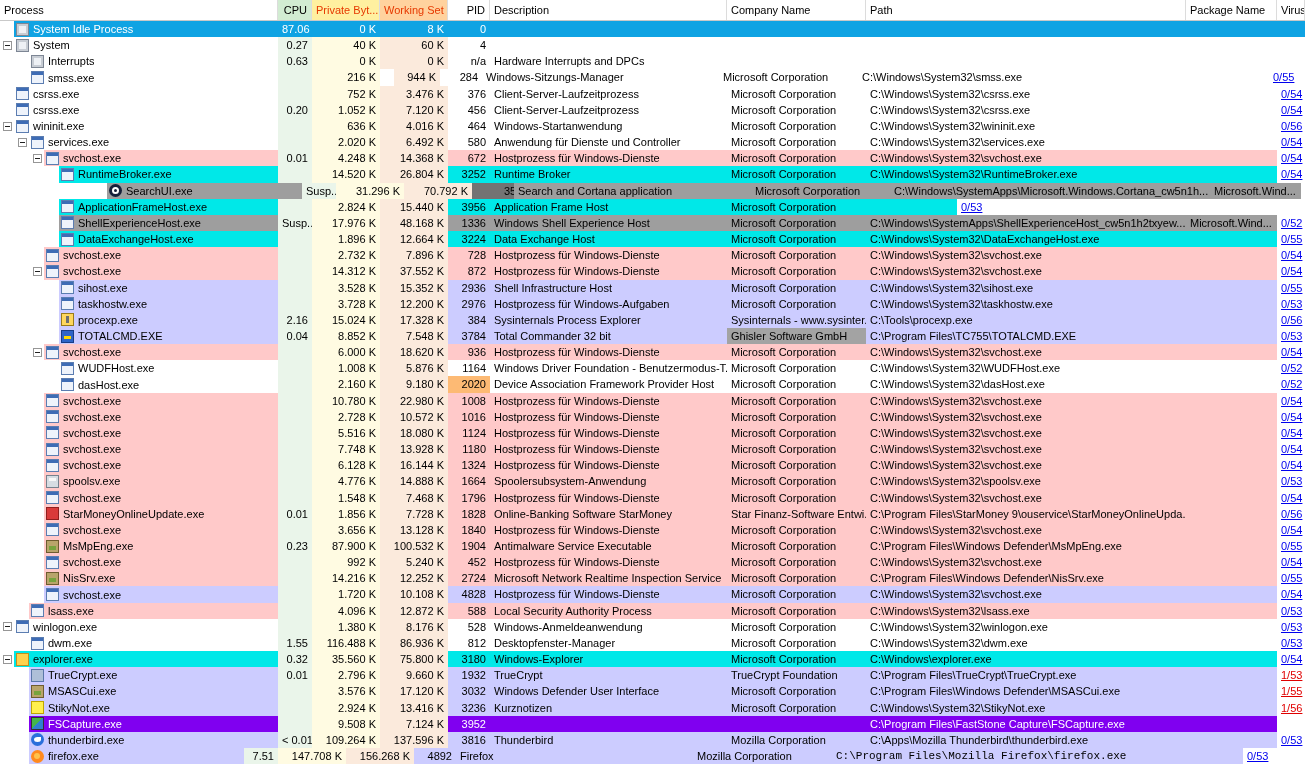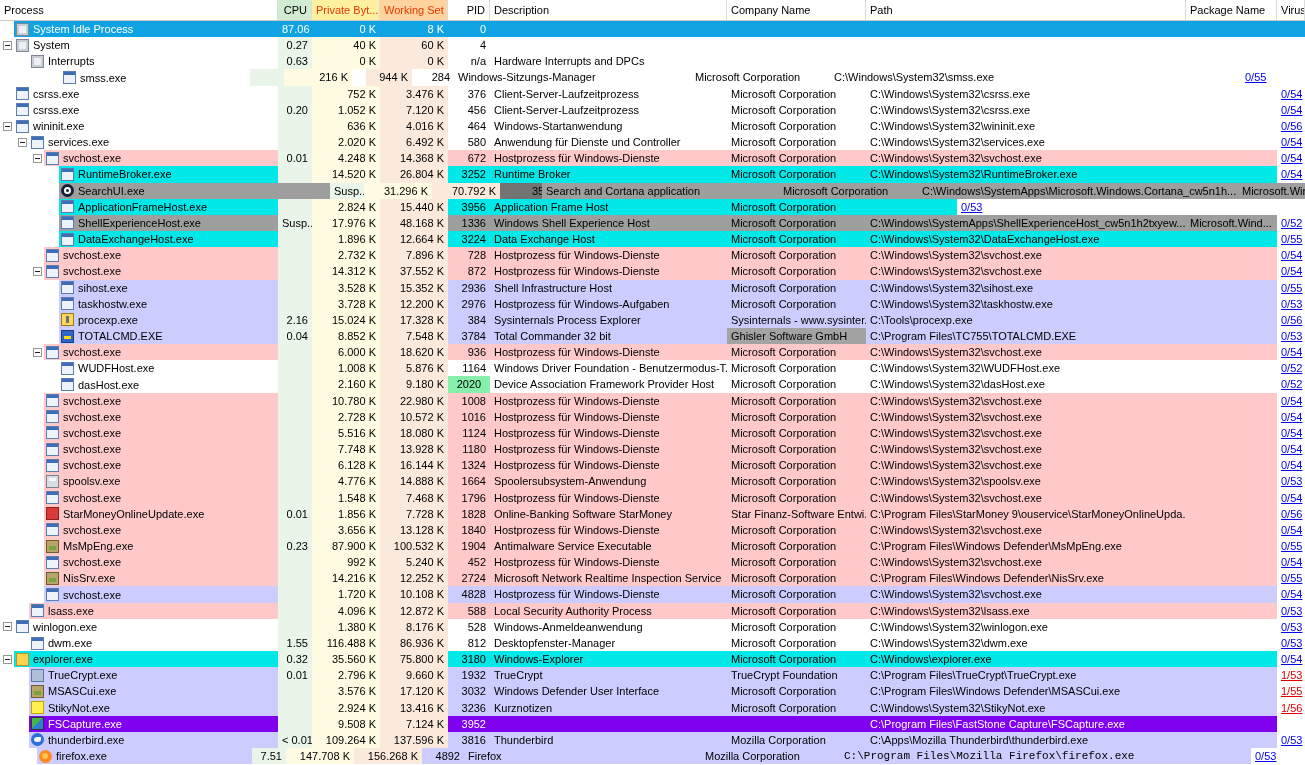--- a/index.html
+++ b/index.html
@@ -121,21 +121,21 @@
         <div class="cell num" style="width: 68px; background: rgb(255, 251, 226); color: rgb(0, 0, 0);">0 K</div>
         <div class="cell num" style="width: 68px; background: rgb(251, 234, 220); color: rgb(0, 0, 0);">0 K</div>
         <div class="cell num" style="width: 42px; background: rgb(255, 255, 255); color: rgb(0, 0, 0);">n/a</div>
         <div class="cell" style="width: 237px; background: rgb(255, 255, 255); color: rgb(0, 0, 0);">Hardware Interrupts and DPCs</div>
         <div class="cell" style="width: 139px; background: rgb(255, 255, 255); color: rgb(0, 0, 0);"></div>
         <div class="cell" style="width: 320px; background: rgb(255, 255, 255); color: rgb(0, 0, 0);"></div>
         <div class="cell" style="width: 91px; background: rgb(255, 255, 255); color: rgb(0, 0, 0);"></div>
         <div class="cell" style="width: 28px; background: rgb(255, 255, 255);"></div>
       </div>
       <div class="row">
-        <div class="cell pcell" style="width: 250px; padding-left: 32px;">
+        <div class="cell pcell" style="width: 278px;">
           <span class="indent" style="width: 29px;"></span>
           <span class="band" style="color: rgb(0, 0, 0);">
             <span class="icon icon-window"></span>
             <span class="pname">smss.exe</span>
           </span>
         </div>
         <div class="cell num" style="width: 34px; background: rgb(234, 245, 234); color: rgb(0, 0, 0);"></div>
         <div class="cell num" style="width: 68px; background: rgb(255, 251, 226); color: rgb(0, 0, 0);">216 K</div>
         <div class="cell num" style="width: 46px; background: rgb(251, 234, 220); color: rgb(0, 0, 0); margin-left: 14px;">944 K</div>
         <div class="cell num" style="width: 42px; background: rgb(255, 255, 255); color: rgb(0, 0, 0);">284</div>
@@ -253,21 +253,21 @@
         <div class="cell num" style="width: 68px; background: rgb(255, 251, 226); color: rgb(0, 0, 0);">14.520 K</div>
         <div class="cell num" style="width: 68px; background: rgb(251, 234, 220); color: rgb(0, 0, 0);">26.804 K</div>
         <div class="cell num" style="width: 42px; background: rgb(0, 232, 232); color: rgb(0, 0, 0);">3252</div>
         <div class="cell" style="width: 237px; background: rgb(0, 232, 232); color: rgb(0, 0, 0);">Runtime Broker</div>
         <div class="cell" style="width: 139px; background: rgb(0, 232, 232); color: rgb(0, 0, 0);">Microsoft Corporation</div>
         <div class="cell" style="width: 320px; background: rgb(0, 232, 232); color: rgb(0, 0, 0);">C:\Windows\System32\RuntimeBroker.exe</div>
         <div class="cell" style="width: 91px; background: rgb(0, 232, 232); color: rgb(0, 0, 0);"></div>
         <div class="cell" style="width: 28px; background: rgb(255, 255, 255);"><span class="vtlink">0/54</span></div>
       </div>
       <div class="row">
-        <div class="cell pcell" style="width: 330px;">
+        <div class="cell pcell" style="width: 302px; padding-left: 48px;">
           <span class="indent" style="width: 59px;"></span>
           <span class="band" style="background: rgb(158, 158, 158); color: rgb(0, 0, 0);">
             <span class="icon icon-search"></span>
             <span class="pname">SearchUI.exe</span>
           </span>
         </div>
         <div class="cell num" style="width: 34px; background: rgb(234, 245, 234); color: rgb(0, 0, 0);">Susp...</div>
         <div class="cell num" style="width: 68px; background: rgb(255, 251, 226); color: rgb(0, 0, 0);">31.296 K</div>
         <div class="cell num" style="width: 68px; background: rgb(251, 234, 220); color: rgb(0, 0, 0);">70.792 K</div>
         <div class="cell num" style="width: 42px; background: #737373; color: rgb(0, 0, 0); padding-left: 32px;">3560</div>
@@ -482,21 +482,21 @@
         <div class="cell pcell" style="width: 278px;">
           <span class="indent" style="width: 59px;"></span>
           <span class="band" style="color: rgb(0, 0, 0);">
             <span class="icon icon-window"></span>
             <span class="pname">dasHost.exe</span>
           </span>
         </div>
         <div class="cell num" style="width: 34px; background: rgb(234, 245, 234); color: rgb(0, 0, 0);"></div>
         <div class="cell num" style="width: 68px; background: rgb(255, 251, 226); color: rgb(0, 0, 0);">2.160 K</div>
         <div class="cell num" style="width: 68px; background: rgb(251, 234, 220); color: rgb(0, 0, 0);">9.180 K</div>
-        <div class="cell num" style="width: 42px; background: #86efac; color: rgb(0, 0, 0); text-align: center;">2020</div>
+        <div class="cell num" style="width: 42px; background: #fdba74; color: rgb(0, 0, 0);">2020</div>
         <div class="cell" style="width: 237px; background: rgb(255, 255, 255); color: rgb(0, 0, 0);">Device Association Framework Provider Host</div>
         <div class="cell" style="width: 139px; background: rgb(255, 255, 255); color: rgb(0, 0, 0);">Microsoft Corporation</div>
         <div class="cell" style="width: 320px; background: rgb(255, 255, 255); color: rgb(0, 0, 0);">C:\Windows\System32\dasHost.exe</div>
         <div class="cell" style="width: 91px; background: rgb(255, 255, 255); color: rgb(0, 0, 0);"></div>
         <div class="cell" style="width: 28px; background: rgb(255, 255, 255);"><span class="vtlink">0/52</span></div>
       </div>
       <div class="row">
         <div class="cell pcell" style="width: 278px;">
           <span class="indent" style="width: 44px;"></span>
           <span class="band" style="background: rgb(255, 201, 201); color: rgb(0, 0, 0);">
@@ -890,21 +890,21 @@
         <div class="cell num" style="width: 68px; background: rgb(255, 251, 226); color: rgb(0, 0, 0);">109.264 K</div>
         <div class="cell num" style="width: 68px; background: rgb(251, 234, 220); color: rgb(0, 0, 0);">137.596 K</div>
         <div class="cell num" style="width: 42px; background: rgb(204, 204, 255); color: rgb(0, 0, 0);">3816</div>
         <div class="cell" style="width: 237px; background: rgb(204, 204, 255); color: rgb(0, 0, 0);">Thunderbird</div>
         <div class="cell" style="width: 139px; background: rgb(204, 204, 255); color: rgb(0, 0, 0);">Mozilla Corporation</div>
         <div class="cell" style="width: 320px; background: rgb(204, 204, 255); color: rgb(0, 0, 0);">C:\Apps\Mozilla Thunderbird\thunderbird.exe</div>
         <div class="cell" style="width: 91px; background: rgb(204, 204, 255); color: rgb(0, 0, 0);"></div>
         <div class="cell" style="width: 28px; background: rgb(255, 255, 255);"><span class="vtlink">0/53</span></div>
       </div>
       <div class="row">
-        <div class="cell pcell" style="width: 244px; margin-left: 8px;">
+        <div class="cell pcell" style="width: 244px;">
           <span class="indent" style="width: 29px;"></span>
           <span class="band" style="background: rgb(204, 204, 255); color: rgb(0, 0, 0);">
             <span class="icon icon-firefox"></span>
             <span class="pname">firefox.exe</span>
           </span>
         </div>
         <div class="cell num" style="width: 34px; background: rgb(234, 245, 234); color: rgb(0, 0, 0);">7.51</div>
         <div class="cell num" style="width: 68px; background: rgb(255, 251, 226); color: rgb(0, 0, 0);">147.708 K</div>
         <div class="cell num" style="width: 68px; background: rgb(251, 234, 220); color: rgb(0, 0, 0);">156.268 K</div>
         <div class="cell num" style="width: 42px; background: rgb(204, 204, 255); color: rgb(0, 0, 0);">4892</div>

